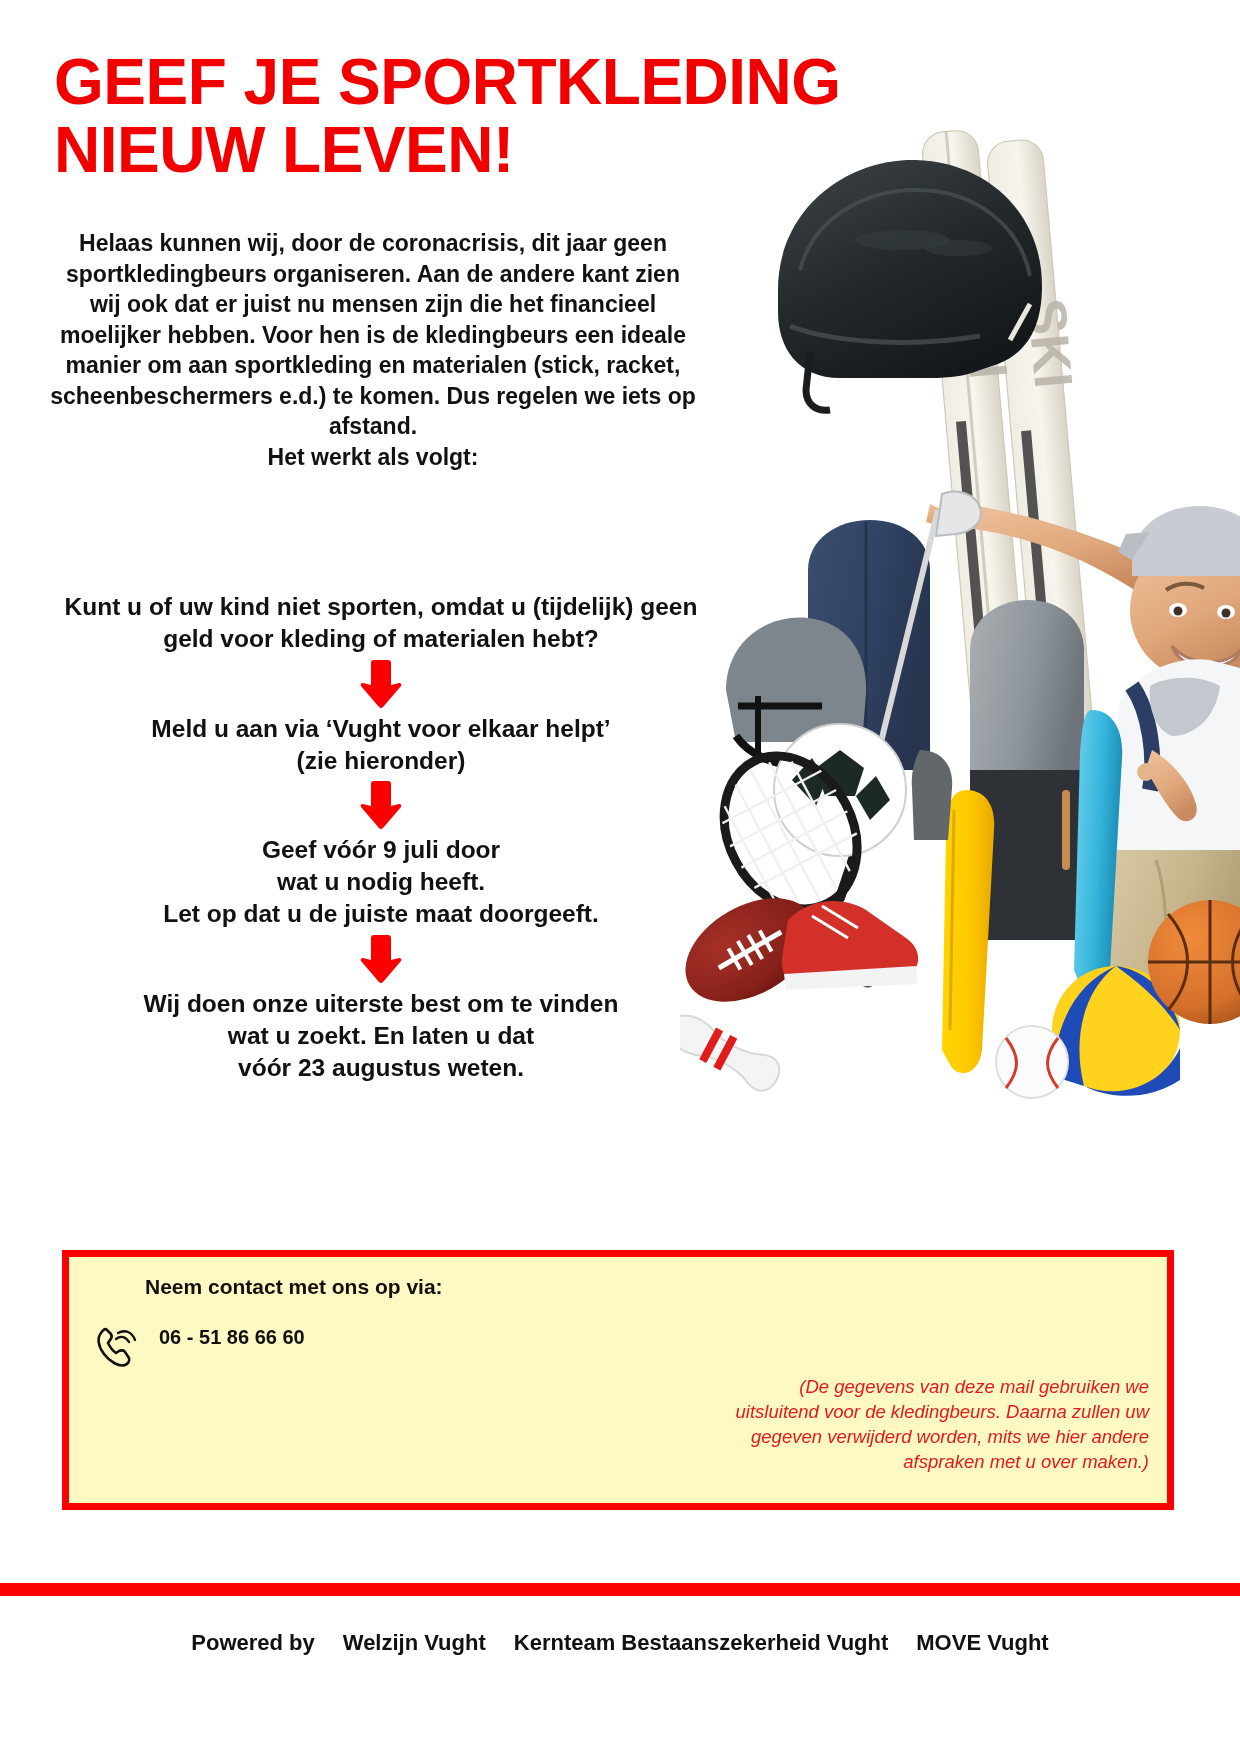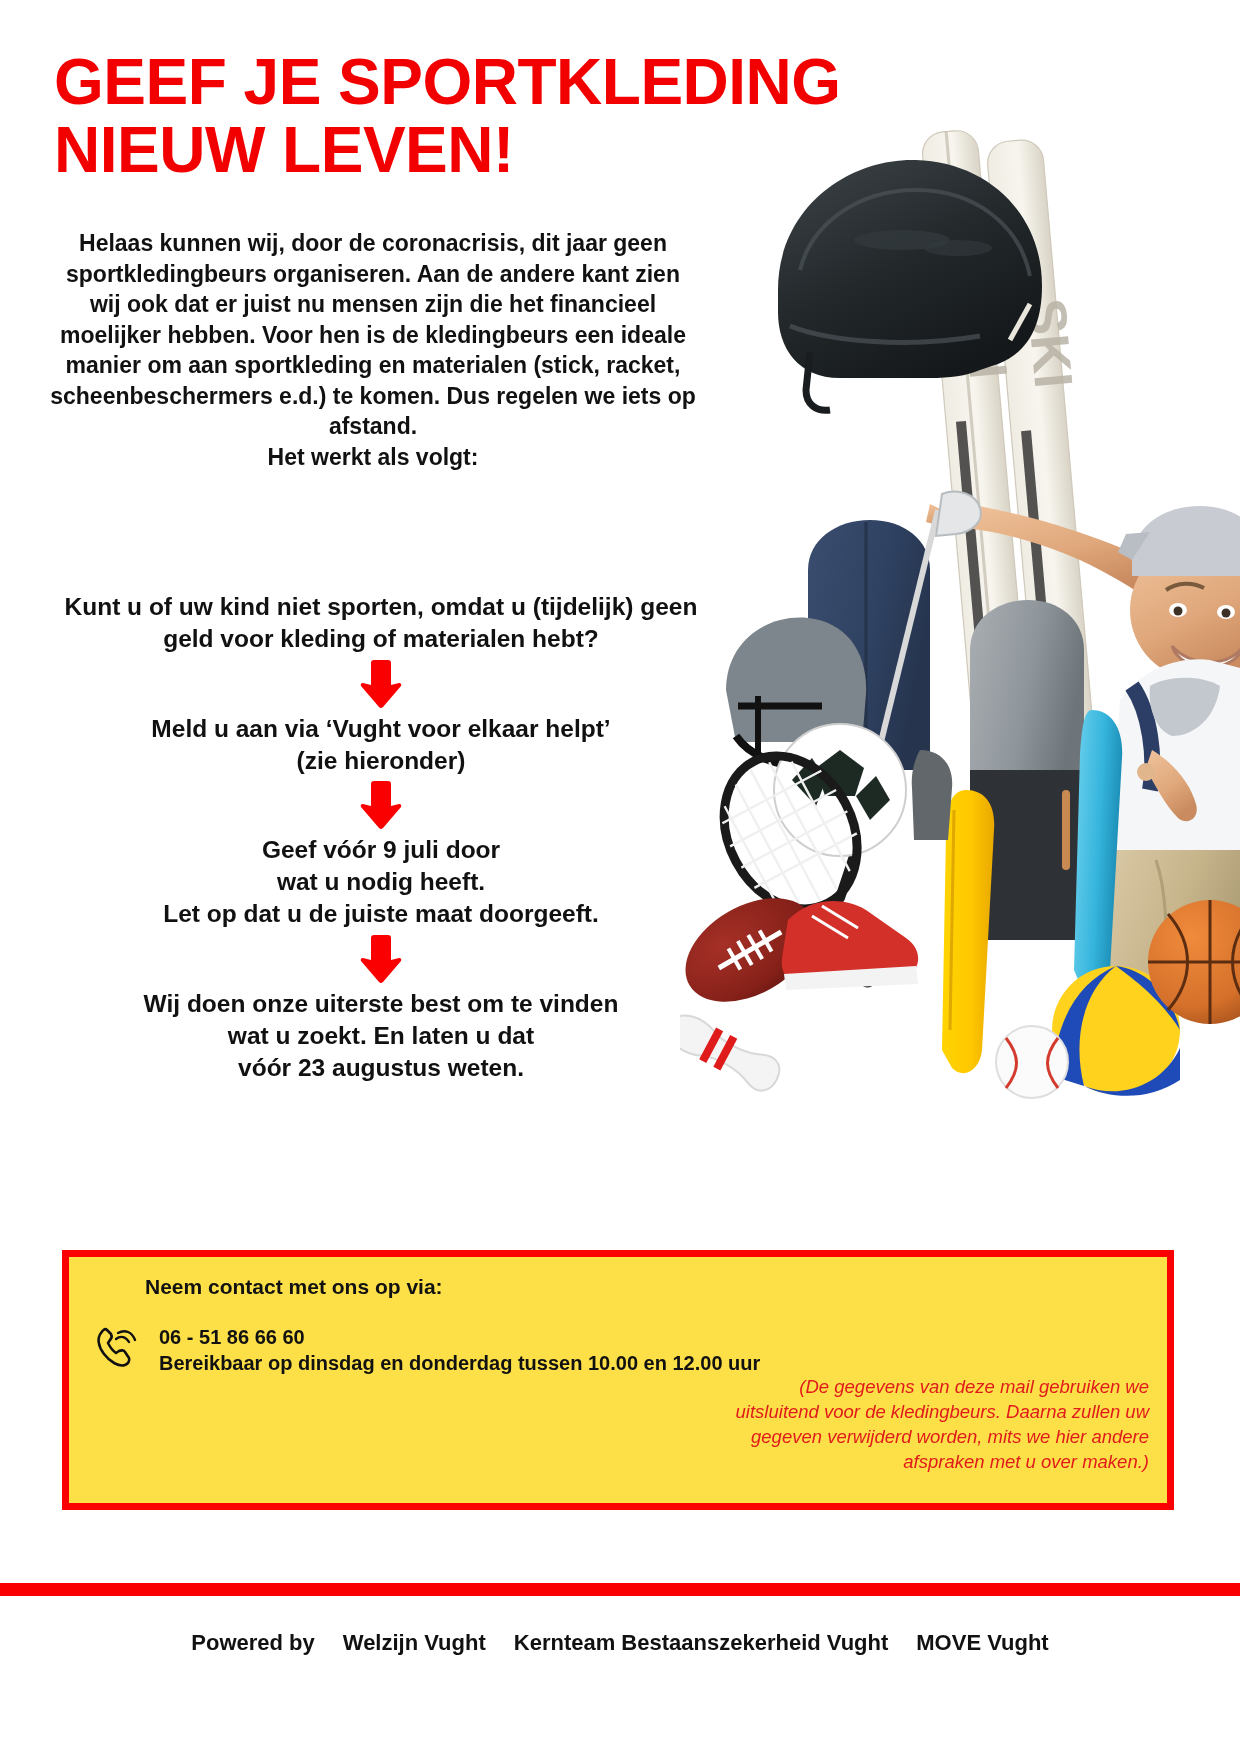--- a/index.html
+++ b/index.html
@@ -85,21 +85,21 @@
 
   
   .contact-box {
     position: absolute;
     left: 62px;
     top: 1250px;
     width: 1112px;
     height: 260px;
     border: 7px solid #fb0000;
     box-sizing: border-box;
-    background: #fde047;
+    background: #fef9c3;
     z-index: 7;
   }
   .contact-inner {
     position: relative;
     width: 100%;
     height: 100%;
   }
   .contact-heading {
     position: absolute;
     left: 76px;
@@ -389,21 +389,21 @@
       <div class="contact-heading">Neem contact met ons op via:</div>
 
       <div class="contact-row row-phone">
         <div class="c-icon">
           <svg width="44" height="46" viewBox="0 0 44 46" xmlns="http://www.w3.org/2000/svg">
             <path d="M7 8 C3 13 4 21 10 29 C16 37 25 42 31 40 C34 39 36 36 35 33 L31 27 C30 25 27 25 25 26 L22 28 C19 26 16 22 14 18 L16 15 C18 13 18 11 17 9 L13 5 C11 3 9 5 7 8 Z" fill="none" stroke="#111111" stroke-width="2.6" stroke-linejoin="round"></path>
             <path d="M22 14 C27 10 32 12 35 17" fill="none" stroke="#111111" stroke-width="2.4" stroke-linecap="round"></path>
             <path d="M24 8 C31 4 38 7 41 15" fill="none" stroke="#111111" stroke-width="2.4" stroke-linecap="round"></path>
           </svg>
         </div>
-        <div class="c-text"><span>06 - 51 86 66 60</span><br><span>Bereikbaar op dinsdag en donderdag tussen 10.00 en 12.00 uur</span></div>
+        <div class="c-text"><span>06 - 51 86 66 60</span><br></div>
       </div>
 
 
       <div class="disclaimer">(De gegevens van deze mail gebruiken we uitsluitend voor de kledingbeurs. Daarna zullen uw gegeven verwijderd worden, mits we hier andere afspraken met u over maken.)</div>
     </div>
   </div>
 
   <div class="red-bar top-bar"></div>
 
   <div class="footer">

